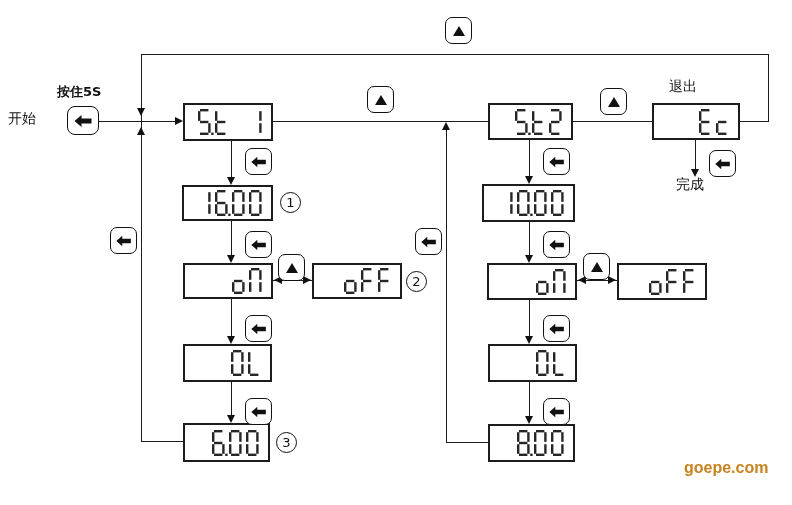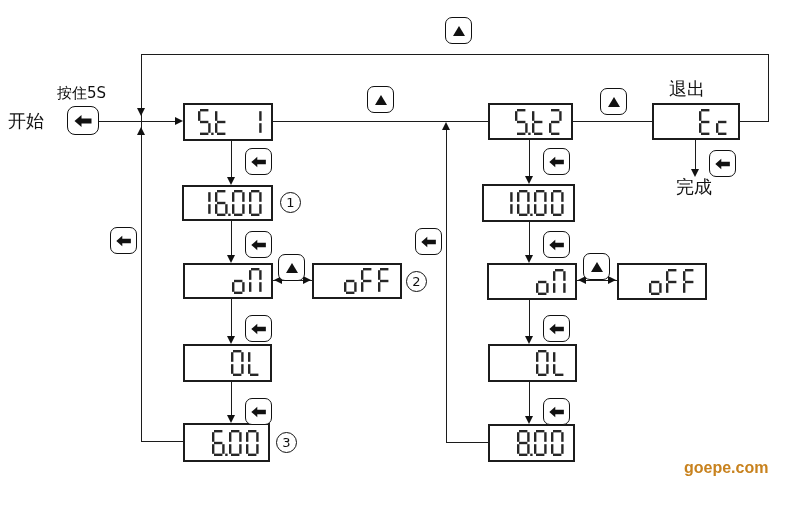--- a/index.html
+++ b/index.html
@@ -11,22 +11,22 @@
   .arr-r{border-top:4px solid transparent;border-bottom:4px solid transparent;border-left:8px solid #111;}
   .arr-l{border-top:4px solid transparent;border-bottom:4px solid transparent;border-right:8px solid #111;}
   .arr-d{border-left:4px solid transparent;border-right:4px solid transparent;border-top:8px solid #111;}
   .arr-u{border-left:4px solid transparent;border-right:4px solid transparent;border-bottom:8px solid #111;}
   .disp{position:absolute;background:#fff;border:2px solid #1c1c1c;display:flex;
         align-items:center;justify-content:flex-end;padding-right:5px;box-sizing:border-box;}
   .seg{display:block;} .seg rect{fill:#262626;}
   .btn{position:absolute;width:27px;height:27px;background:#fff;border:1.7px solid #111;
        border-radius:7px;display:flex;align-items:center;justify-content:center;box-sizing:border-box;}
   .btn svg{display:block;}
-  .lbl{position:absolute;font-size:18px;line-height:1.1;white-space:nowrap;color:#111;}
-  .lbl.small{font-size:15px;font-weight:normal;}
+  .lbl{position:absolute;font-size:14px;line-height:1.1;white-space:nowrap;color:#111;}
+  .lbl.small{font-size:13px;font-weight:bold;}
   .circ{position:absolute;width:21px;height:21px;border:1.6px solid #111;border-radius:50%;
         display:flex;align-items:center;justify-content:center;font-size:13px;box-sizing:border-box;background:#fff;}
   .watermark{position:absolute;left:684px;top:459px;font-size:16px;font-weight:bold;
              font-family:"Liberation Sans",sans-serif;}
 </style>
 </head>
 <body>
 
 <div id="canvas">
 

